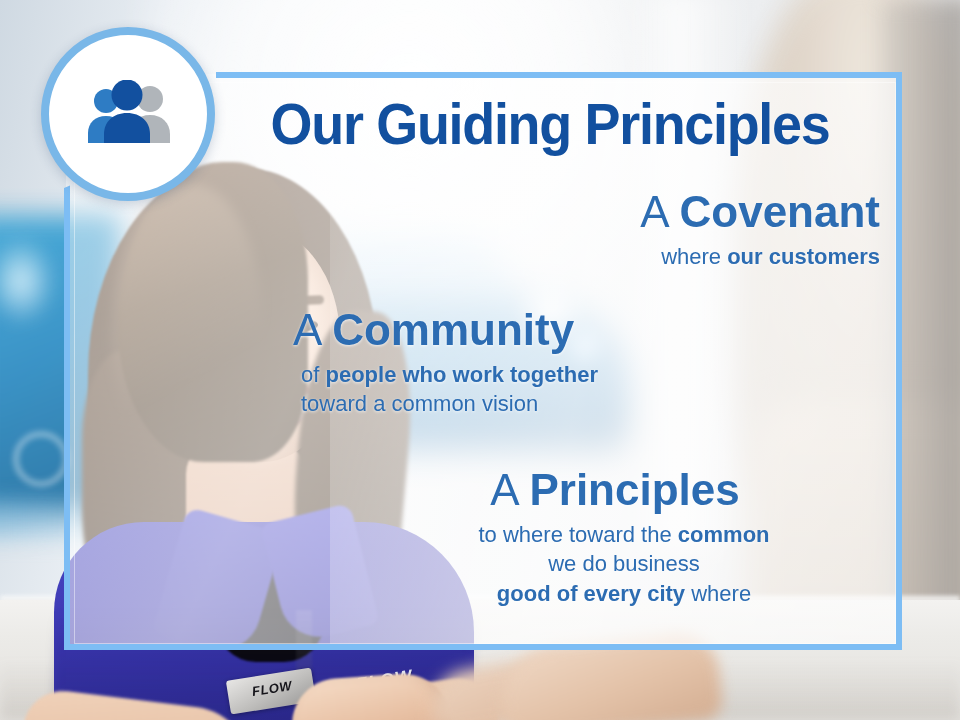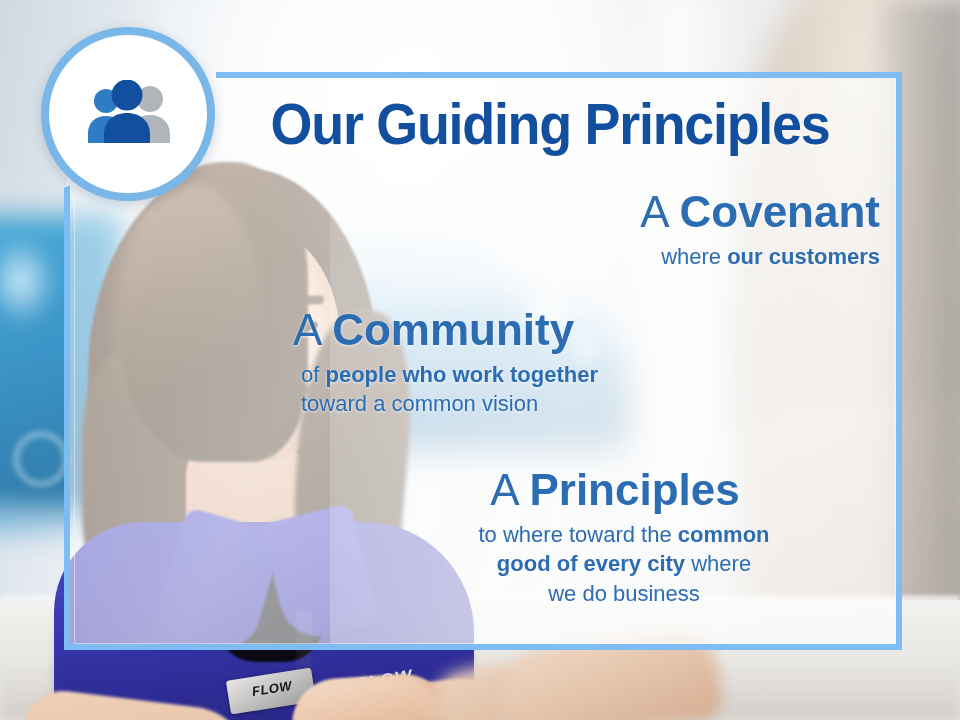--- a/index.html
+++ b/index.html
@@ -456,22 +456,22 @@
 
     <div class="block" id="block-commitment">
       <div class="lead">
         <span>A </span><b>Principles</b>
       </div>
       <div class="sub">
         <div>
           <span>to where toward the </span><b>common</b>
         </div>
         <div>
+          <span>we do business</span>
+        </div>
+        <div>
           <b>good of every city</b><span> where</span>
-        </div>
-        <div>
-          <span>we do business</span>
         </div>
       </div>
     </div>
 
   </div>
 </div>
 
 </body></html>

